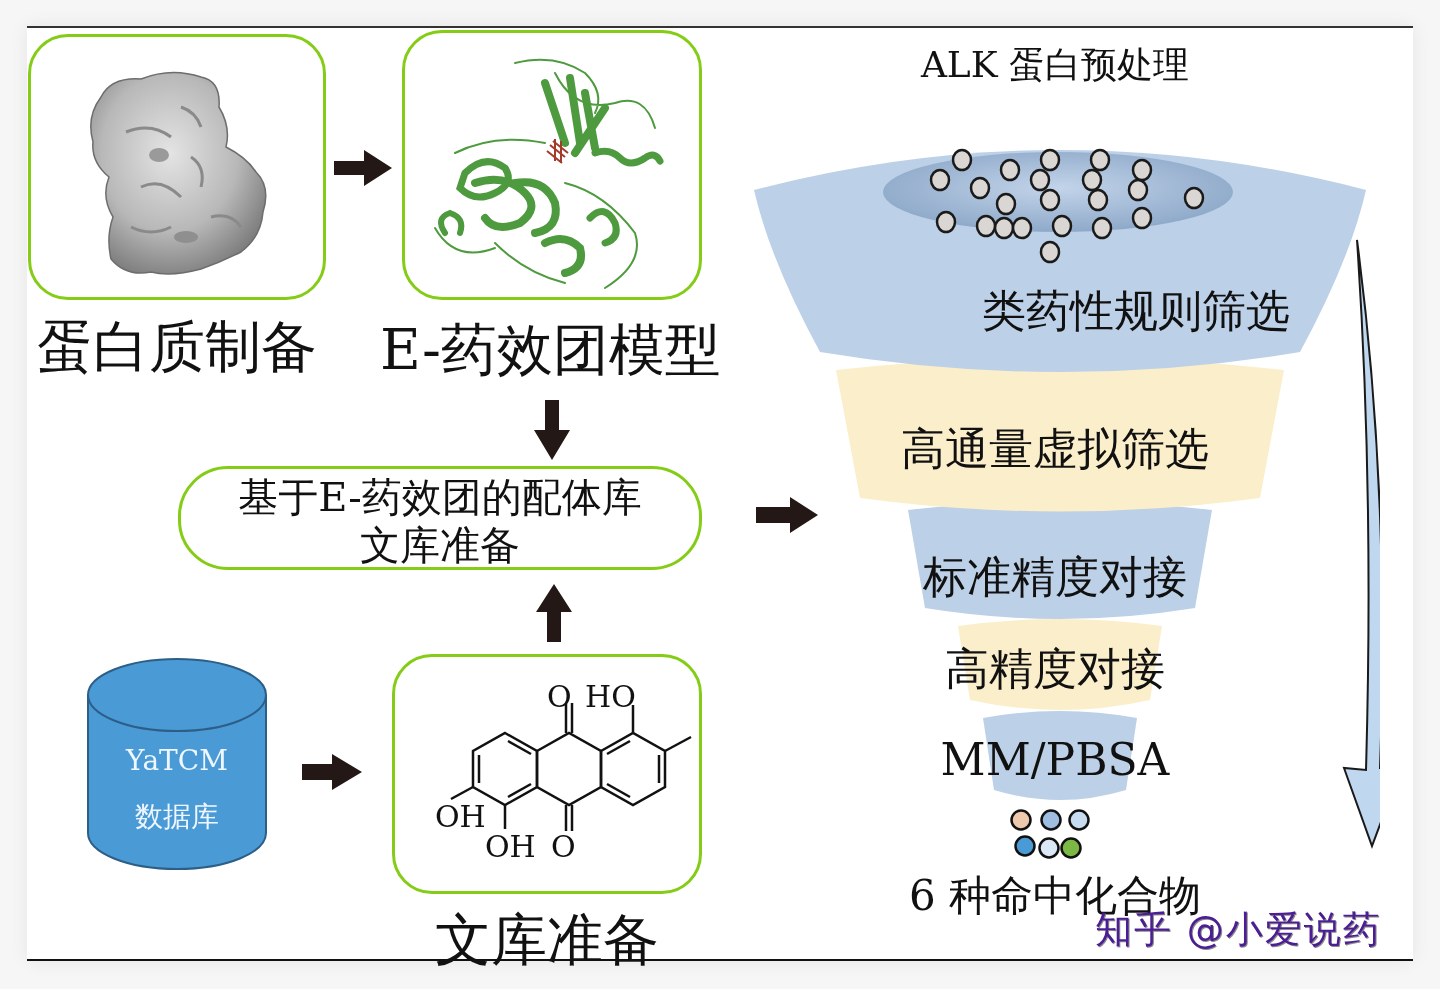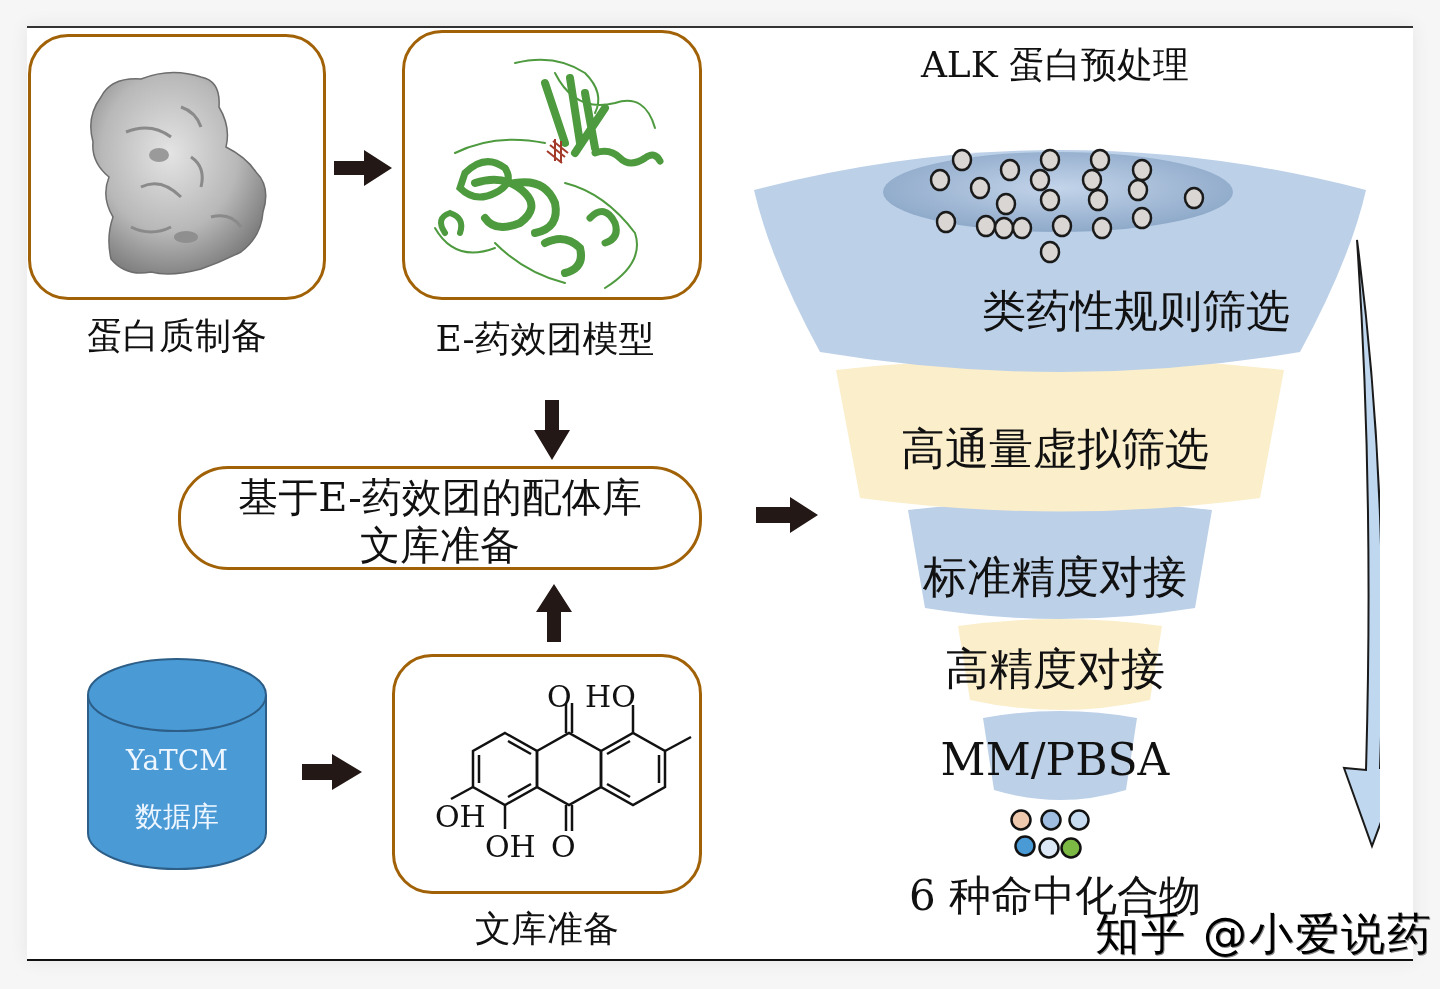--- a/index.html
+++ b/index.html
@@ -11,35 +11,35 @@
   }
   .sheet {
     position:absolute; left:27px; top:26px; width:1386px; height:935px;
     background:#ffffff;
     box-shadow: 0 0 18px rgba(0,0,0,0.07);
   }
   .rule-top { position:absolute; left:27px; top:26px; width:1386px; height:2px; background:#333; }
   .rule-bottom { position:absolute; left:27px; top:959px; width:1386px; height:2px; background:#111; }
 
   .box {
-    position:absolute; border:3px solid #a16207; border-radius:40px; background:#fff;
+    position:absolute; border:3px solid #84cc16; border-radius:40px; background:#fff;
     box-sizing:border-box;
   }
   .label {
     position:absolute; font-family:"DejaVu Serif","Liberation Serif",serif;
-    font-size:36px; line-height:1.15; text-align:center; white-space:nowrap;
+    font-size:56px; line-height:1.15; text-align:center; white-space:nowrap;
   }
   .arrow { position:absolute; }
   svg { display:block; }
   .tier-text {
     position:absolute; left:0; width:100%; text-align:center;
     font-family:"DejaVu Serif","Liberation Serif",serif; font-size:44px; white-space:nowrap;
   }
   .watermark {
-    position:absolute; left:1095px; top:905px; font-size:44px; color:#000000;
+    position:absolute; left:1095px; top:905px; font-size:37px; color:#4c1d95;
     font-family:"DejaVu Sans","Liberation Sans",sans-serif; letter-spacing:2px;
     text-shadow: 1px 1px 0 #8a8a8a;
   }
 </style>
 </head>
 <body>
 
 <div class="sheet"></div>
 <div class="rule-top"></div>
 <div class="rule-bottom"></div>

